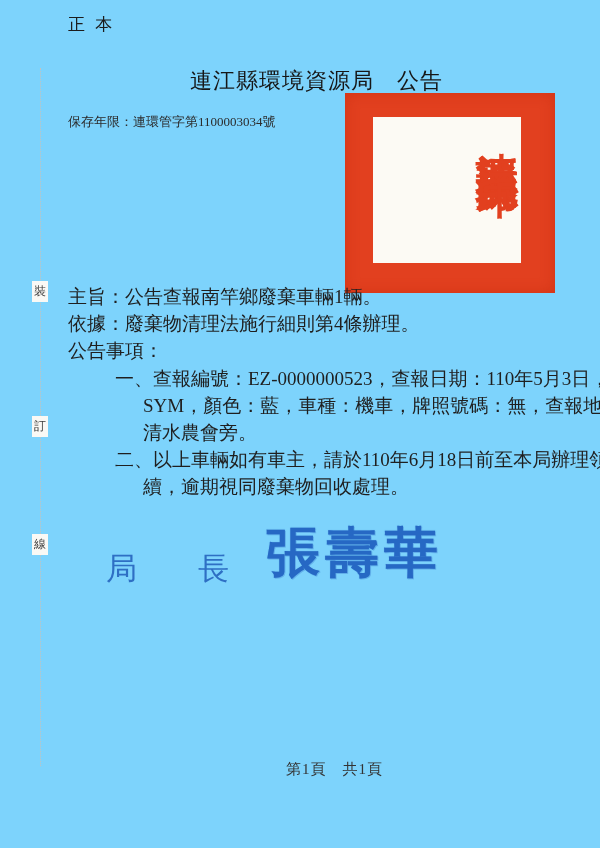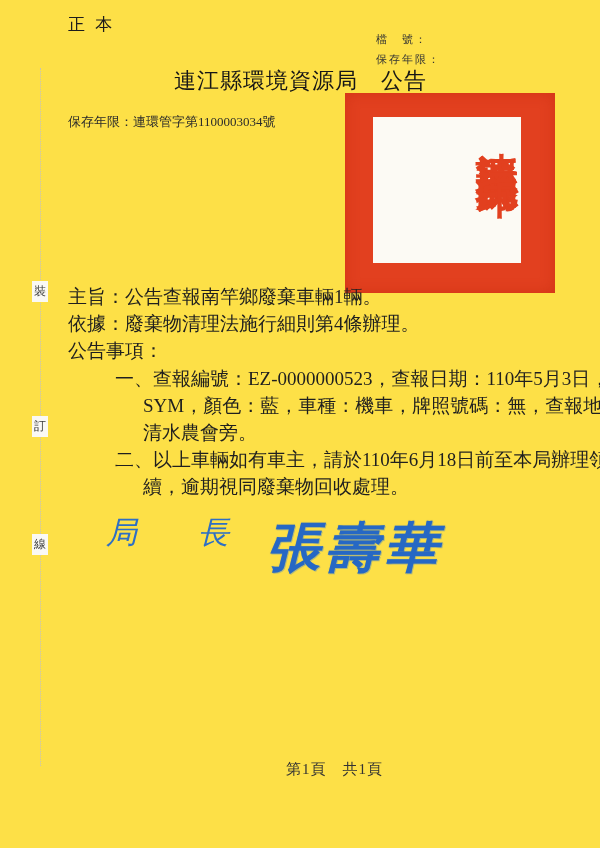--- a/index.html
+++ b/index.html
@@ -1,30 +1,30 @@
 <!DOCTYPE html>
 <html><head>
 <meta charset="utf-8">
 <style>
   html,body { margin:0; padding:0; background:#e8e8e8; }
   .page {
     position:relative; width:600px; height:848px; margin:0 auto;
-    background:#fde047;
+    background:#7dd3fc;
     font-family:"Liberation Serif","DejaVu Serif",serif;
     color:#262626; overflow:hidden;
   }
 
   
   .copy-label { position:absolute; left:68px; top:13px; font-size:17px; letter-spacing:3px; color:#1c1c1c; }
 
   
   .file-block { position:absolute; left:376px; top:29px; font-size:11px; line-height:20px; color:#333; letter-spacing:2px; }
 
   
-  .doc-title { position:absolute; left:174px; top:66px; font-size:22px; letter-spacing:1px; color:#161616; font-weight:500; margin:0; }
+  .doc-title { position:absolute; left:190px; top:66px; font-size:22px; letter-spacing:1px; color:#161616; font-weight:500; margin:0; }
 
   
   .meta { position:absolute; left:68px; top:112px; font-size:13px; line-height:19px; color:#2b2b2b; }
   .meta-line { white-space:nowrap; }
 
   
   .seal {
     position:absolute; left:345px; top:93px; width:210px; height:200px;
     background:#e2401f; box-sizing:border-box;
     padding:24px 34px 30px 28px;
@@ -46,41 +46,37 @@
   .binding-mark.m1 { top:416px; }
   .binding-mark.m2 { top:534px; }
 
   
   .body-block { position:absolute; left:68px; top:283px; font-size:19px; line-height:27.2px; color:#1f1f1f; }
   .body-line { white-space:nowrap; }
   .indent1 { margin-left:47px; }
   .indent2 { margin-left:75px; }
 
   
-  .signature { position:absolute; left:106px; top:512px; height:78px; display:flex; align-items:flex-start; color:#2b6cc6;font-style:italic; }
+  .signature { position:absolute; left:106px; top:512px; height:78px; display:flex; align-items:flex-end; color:#2b6cc6; }
   .sig-title { font-size:31px; letter-spacing:15px; color:#2e6fc4; }
   .sig-name {
     font-size:54px; font-weight:bold; letter-spacing:5px; margin-left:22px;
     color:#2668c4; text-shadow:0 0 1px rgba(38,104,196,.55), 1px 1px 0 rgba(60,125,210,.35);
   }
 
   
   .footer { position:absolute; left:286px; top:760px; font-size:15px; letter-spacing:1px; color:#333; }
 </style>
 </head>
 <body>
 
 <div class="page">
 
   <div class="copy-label">正 本</div>
 
-  <div class="file-block">
-    <div>檔　號：</div>
-    <div>保存年限：</div>
-  </div>
 
   <h1 class="doc-title">連江縣環境資源局　公告</h1>
 
   <div class="meta">
     <div class="meta-line"><span>保存年限：</span><span>連環管字第1100003034號</span></div>
   </div>
 
   <div class="seal">
     <div class="seal-inner">連江縣環境資源局印</div>
   </div>

